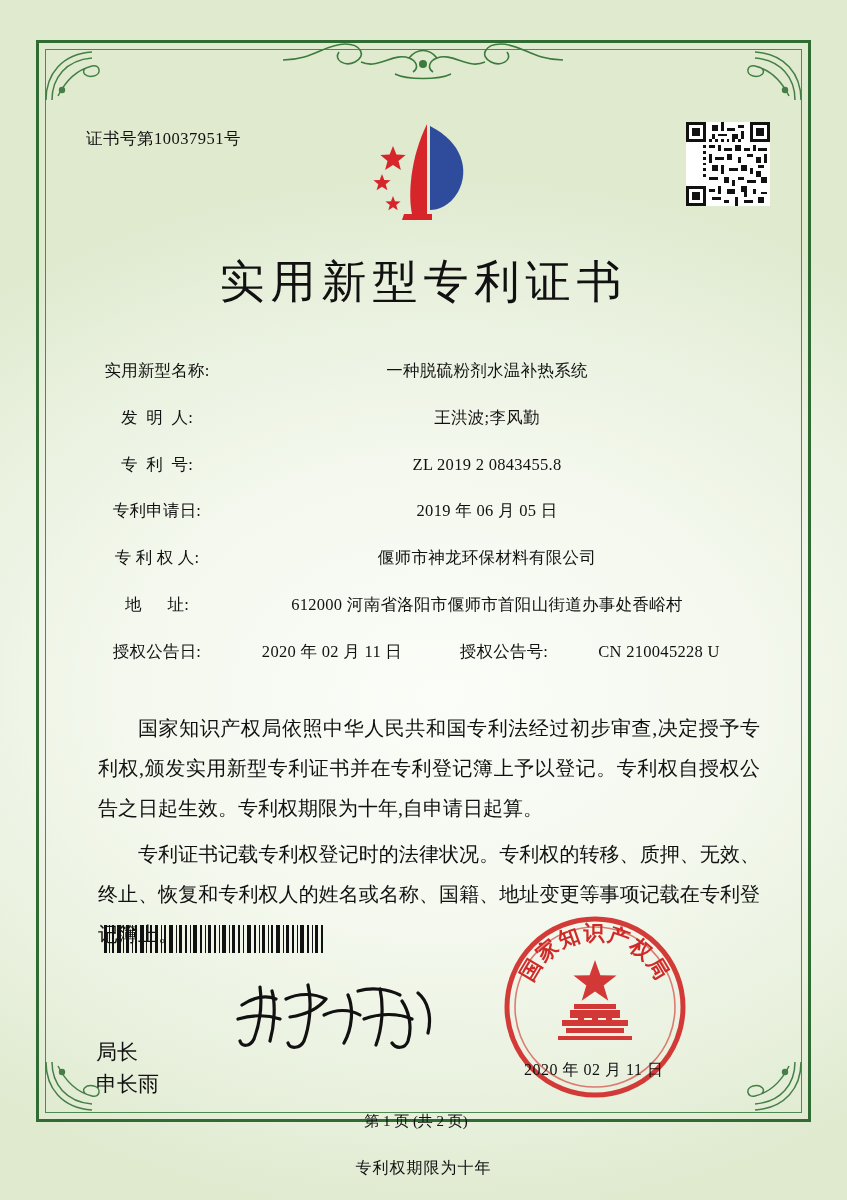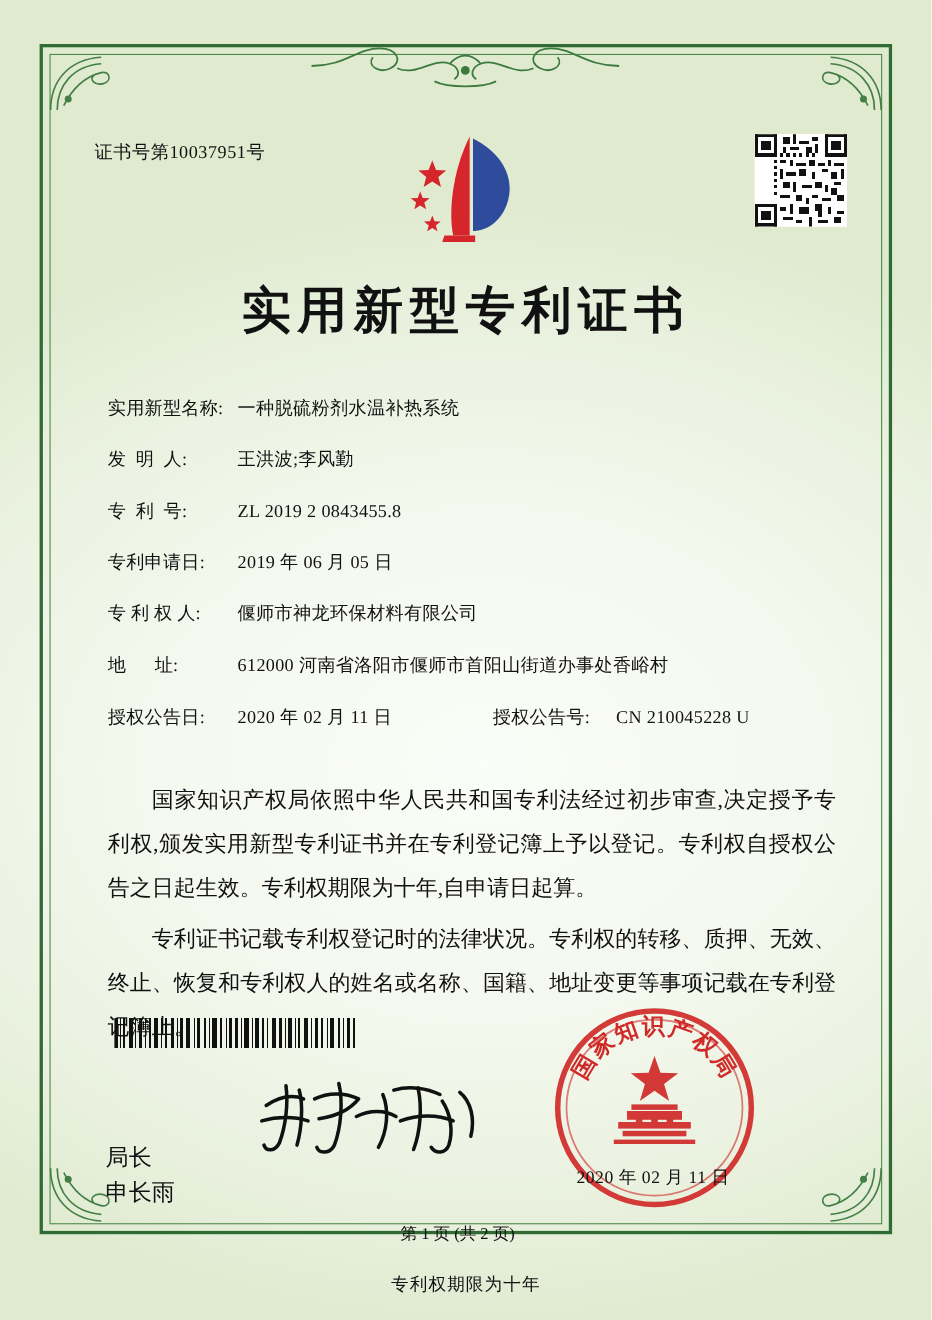--- a/index.html
+++ b/index.html
@@ -90,39 +90,40 @@
   }
   .qr svg { width: 100%; height: 100%; display: block; }
 
   
   .title {
     position: absolute;
     left: 0; top: 252px;
     width: 847px;
     text-align: center;
     font-size: 45px;
-    font-weight: bold;
+    font-weight: normal;
     letter-spacing: 6px;
     color: #111;
     font-family: "Liberation Serif", serif;
   }
 
   
   .fields {
     position: absolute;
     left: 98px; top: 360px;
     width: 660px;
   }
   .field-row {
     display: flex;
     align-items: baseline;
     font-size: 16.5px;
     line-height: 1.35;
     margin-bottom: 24.5px;
     color: #111;
+    text-align: center;
   }
   .field-label {
     width: 118px;
     flex: 0 0 118px;
     letter-spacing: .2px;
     white-space: pre;
   }
   .field-value {
     flex: 1 1 auto;
     letter-spacing: .3px;

